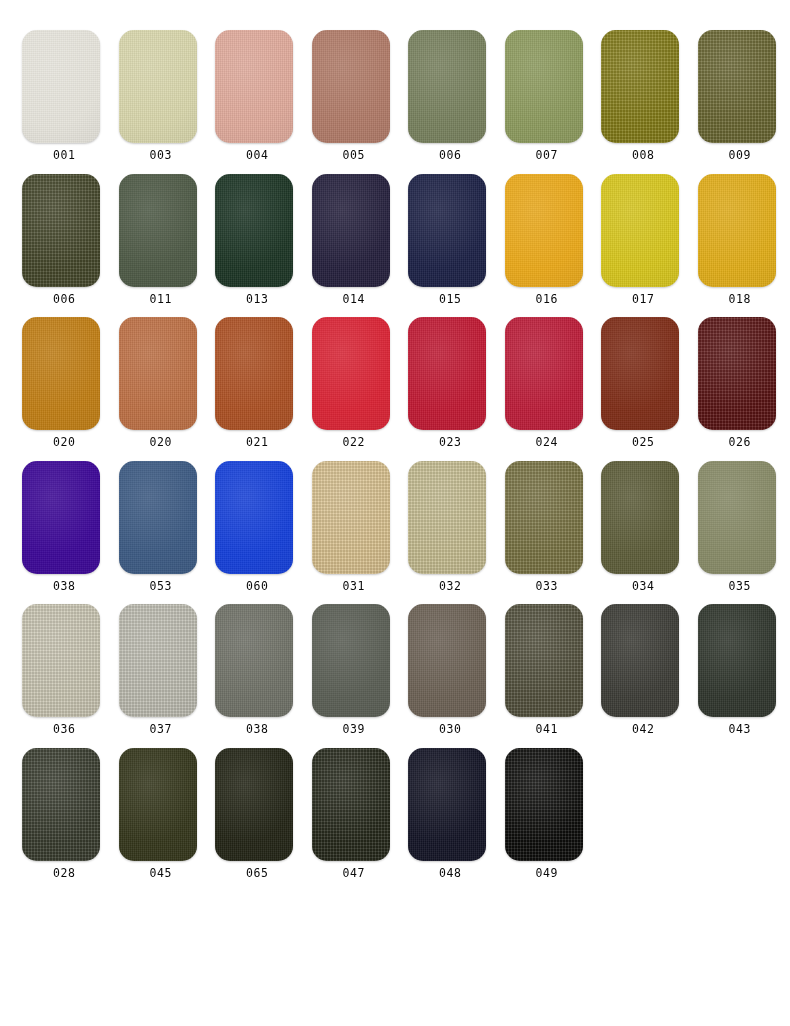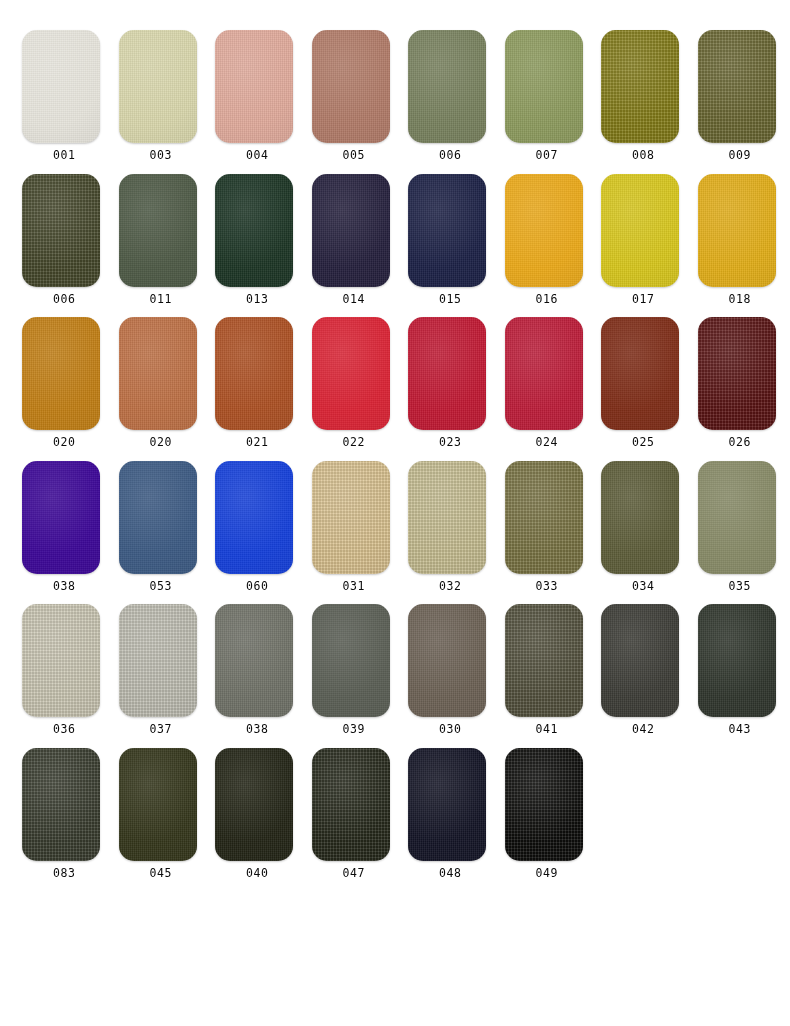--- a/index.html
+++ b/index.html
@@ -371,33 +371,33 @@
       <div class="cell">
         <div class="chip-wrap">
           <div class="chip fine" title="043" style="background-color: rgb(47, 53, 44);"></div>
         </div>
         <div class="label"><span class="label-inner">043</span></div>
       </div>
       <div class="cell">
         <div class="chip-wrap">
           <div class="chip coarse" title="044" style="background-color: rgb(58, 62, 48);"></div>
         </div>
-        <div class="label"><span class="label-inner">083</span></div>
+        <div class="label"><span class="label-inner">028</span></div>
       </div>
       <div class="cell">
         <div class="chip-wrap">
           <div class="chip fine" title="045" style="background-color: rgb(51, 53, 26);"></div>
         </div>
         <div class="label"><span class="label-inner">045</span></div>
       </div>
       <div class="cell">
         <div class="chip-wrap">
           <div class="chip fine" title="046" style="background-color: rgb(34, 36, 21);"></div>
         </div>
-        <div class="label"><span class="label-inner">040</span></div>
+        <div class="label"><span class="label-inner">065</span></div>
       </div>
       <div class="cell">
         <div class="chip-wrap">
           <div class="chip coarse" title="047" style="background-color: rgb(39, 42, 28);"></div>
         </div>
         <div class="label"><span class="label-inner">047</span></div>
       </div>
       <div class="cell">
         <div class="chip-wrap">
           <div class="chip fine" title="048" style="background-color: rgb(19, 20, 37);"></div>

